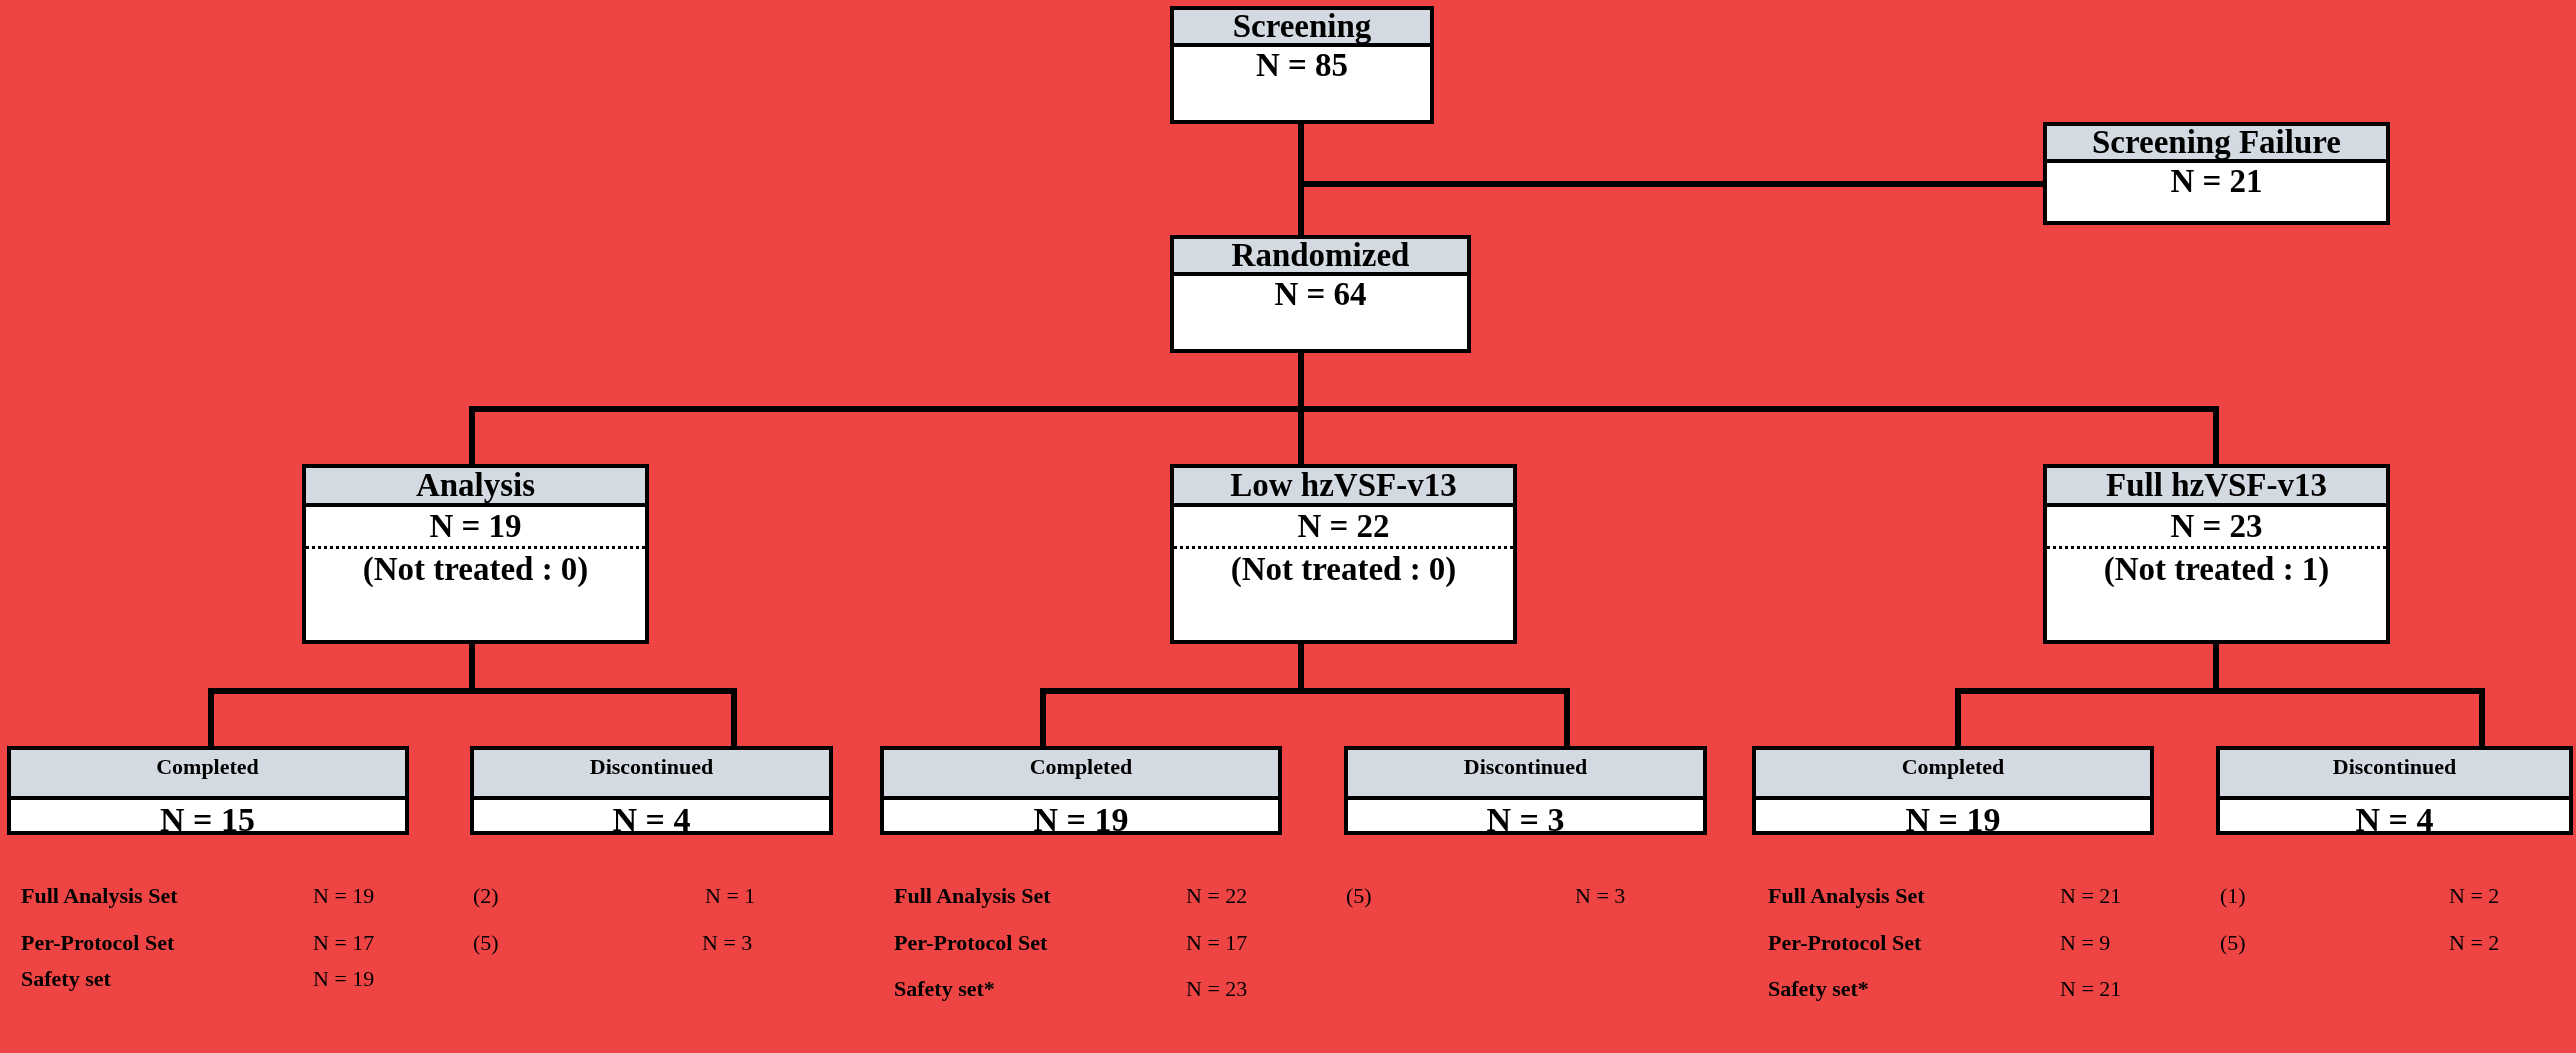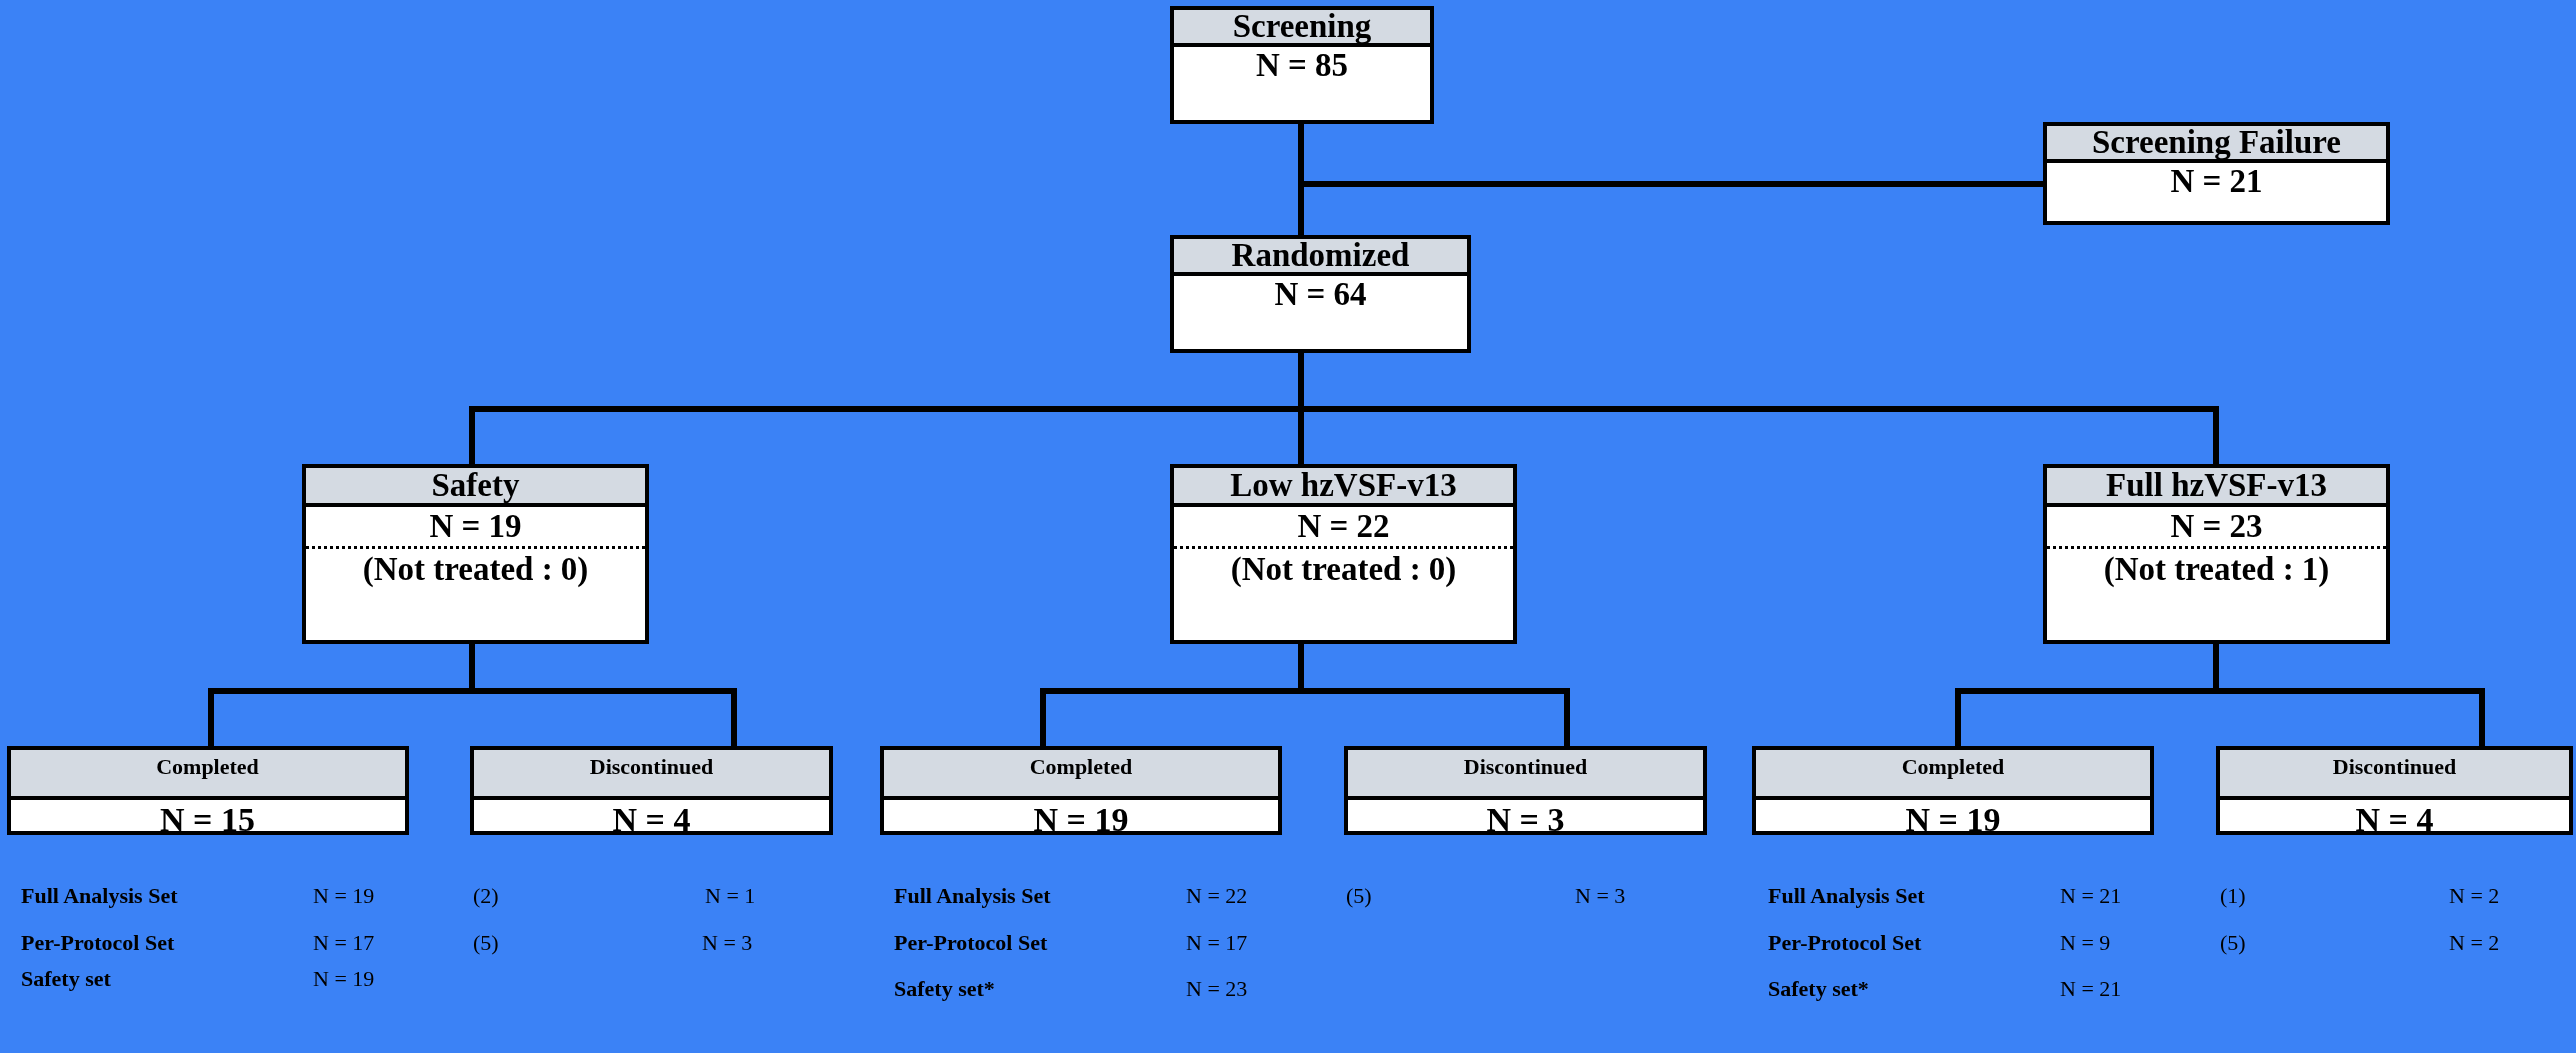--- a/index.html
+++ b/index.html
@@ -4,21 +4,21 @@
 <style>
   html, body {
     margin: 0;
     padding: 0;
     background: #ffffff;
   }
   #canvas {
     position: relative;
     width: 2576px;
     height: 1053px;
-    background: #3b82f6;
+    background: #ef4444;
     font-family: "Liberation Serif", "DejaVu Serif", serif;
     overflow: hidden;
     text-decoration: underline;
   }
 
   
   .line {
     position: absolute;
     background: #000000;
   }
@@ -140,21 +140,21 @@
     <div class="hd">Screening Failure</div>
     <div class="bd">N = 21</div>
   </div>
 
   <div class="node n-top" style="left:1170px; top:235px; width:301px; height:118px;">
     <div class="hd">Randomized</div>
     <div class="bd">N = 64</div>
   </div>
 
   <div class="node n-arm" style="left:302px; top:464px; width:347px; height:180px;">
-    <div class="hd">Safety</div>
+    <div class="hd">Analysis</div>
     <div class="bd bd1">N = 19</div>
     <div class="bd bd2 dashed-top">(Not treated : 0)</div>
   </div>
 
   <div class="node n-arm" style="left:1170px; top:464px; width:347px; height:180px;">
     <div class="hd">Low hzVSF-v13</div>
     <div class="bd bd1">N = 22</div>
     <div class="bd bd2 dashed-top">(Not treated : 0)</div>
   </div>
 

